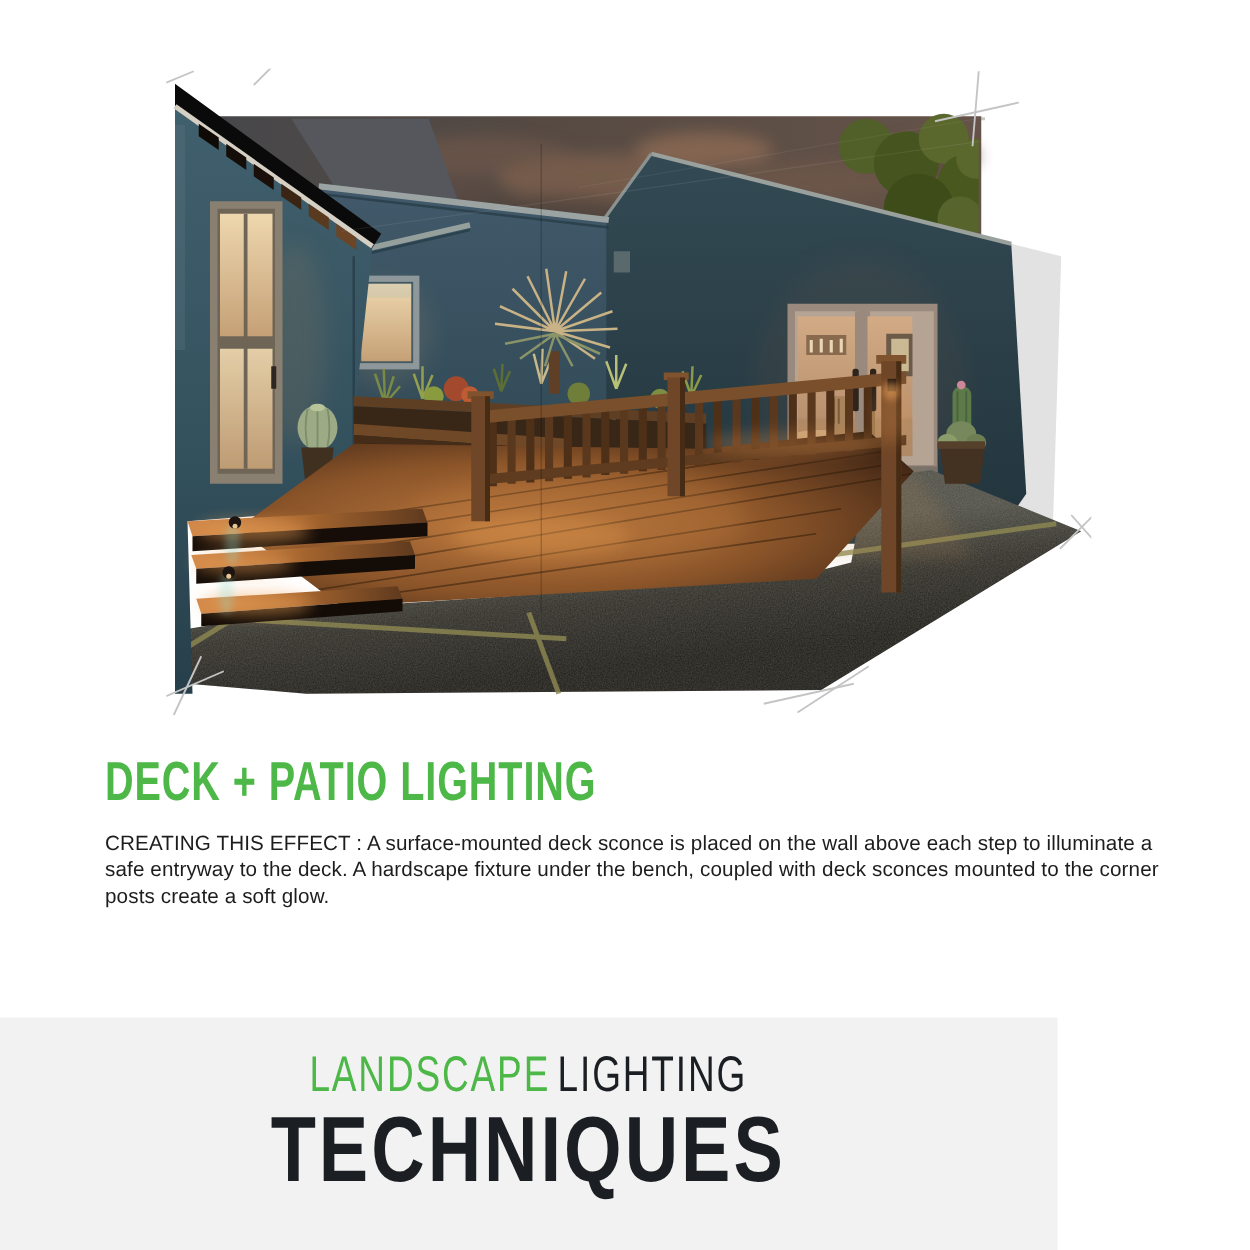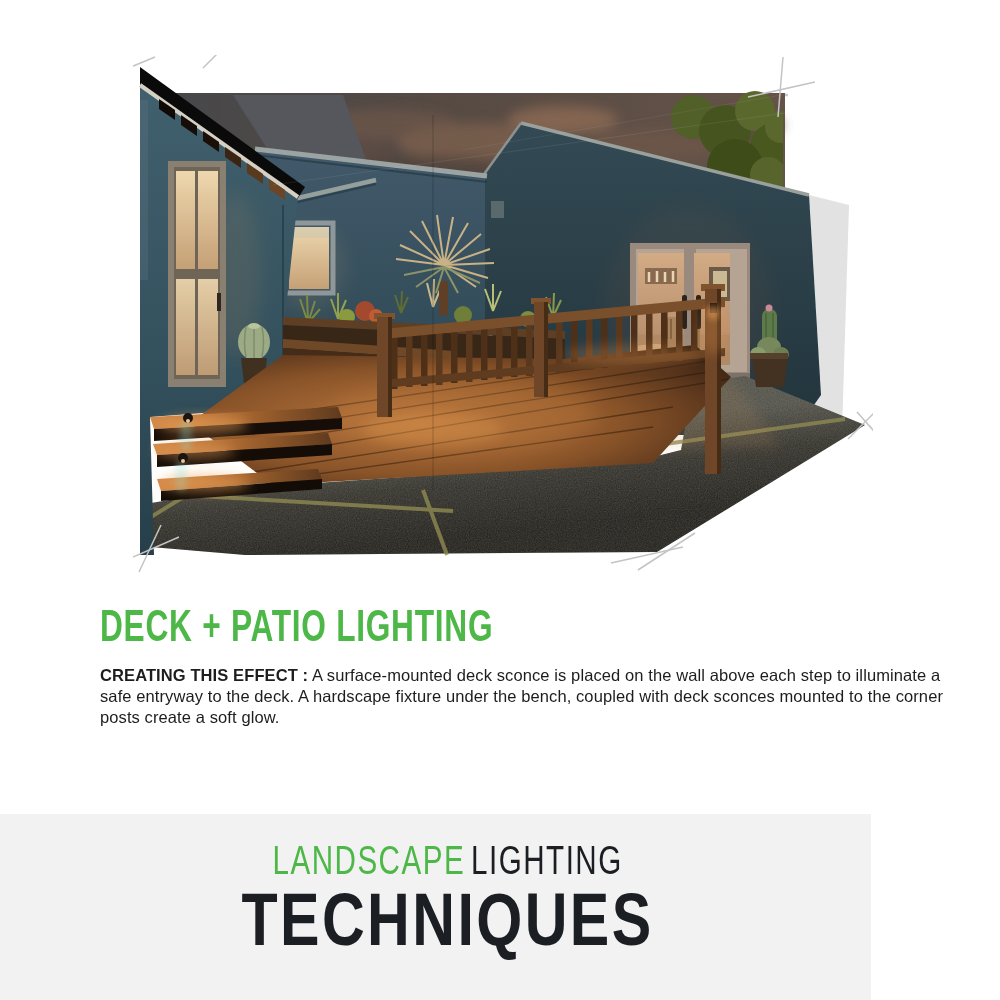--- a/index.html
+++ b/index.html
@@ -4,33 +4,33 @@
 <style>
   html,body{margin:0;padding:0;}
   body{
     width:1000px;height:1000px;position:relative;overflow:hidden;
     background:#ffffff;
     font-family:"Liberation Sans", sans-serif;
   }
   .illustration-wrap{position:absolute;left:133px;top:55px;width:740px;height:520px;}
   .illustration-wrap svg{display:block;}
 
-  .content{position:absolute;left:100px;top:604px;width:856px;color:var(--body-text,#1d1d1d);}
+  .content{position:absolute;left:84px;top:604px;width:856px;color:var(--body-text,#1d1d1d);}
   .section-title{
     margin:0 0 17px 0;font-size:44px;font-weight:bold;line-height:1;
     color:var(--accent-green,#4db848);
     transform:scaleX(.72);transform-origin:left center;white-space:nowrap;
     letter-spacing:1px;
   }
   .content p{margin:0 0 13px 0;font-size:16.5px;line-height:21px;letter-spacing:.1px;}
-  .content p strong{font-weight:bold;margin-top:36px;}
+  .content p strong{font-weight:normal;margin-top:36px;}
 
   .footer-band{
     position:absolute;left:0;top:814px;width:846px;height:186px;
-    background:var(--footer-background,#f2f2f2);text-align:center;padding-left:25px;
+    background:var(--footer-background,#f2f2f2);text-align:center;
   }
   .brand-line1{margin-top:26px;font-size:40px;line-height:40px;font-weight:400;color:var(--brand-dark,#23262a);}
   .brand-line2{margin-top:3px;font-size:74px;line-height:74px;font-weight:bold;color:var(--brand-dark,#17191c);}
   .cond{display:inline-block;transform:scaleX(.74);transform-origin:center;white-space:nowrap;letter-spacing:2px;}
   .cond-heavy{display:inline-block;transform:scaleX(.8);transform-origin:center;white-space:nowrap;letter-spacing:3px;}
   .green-word{color:var(--accent-green,#4db848);}
   .dark-word{color:var(--brand-dark,#23262a);margin-left:8px;}
 </style>
 </head>
 <body>

